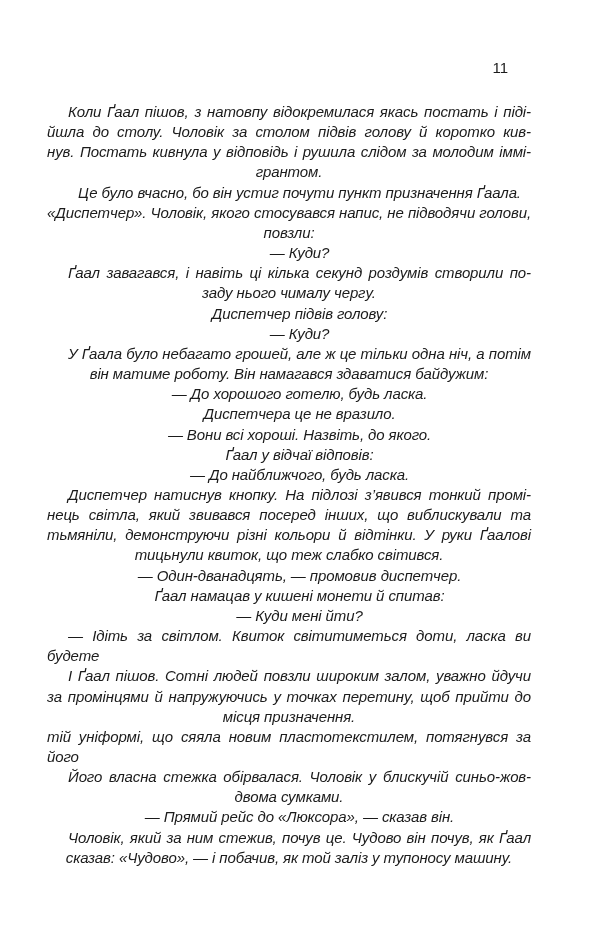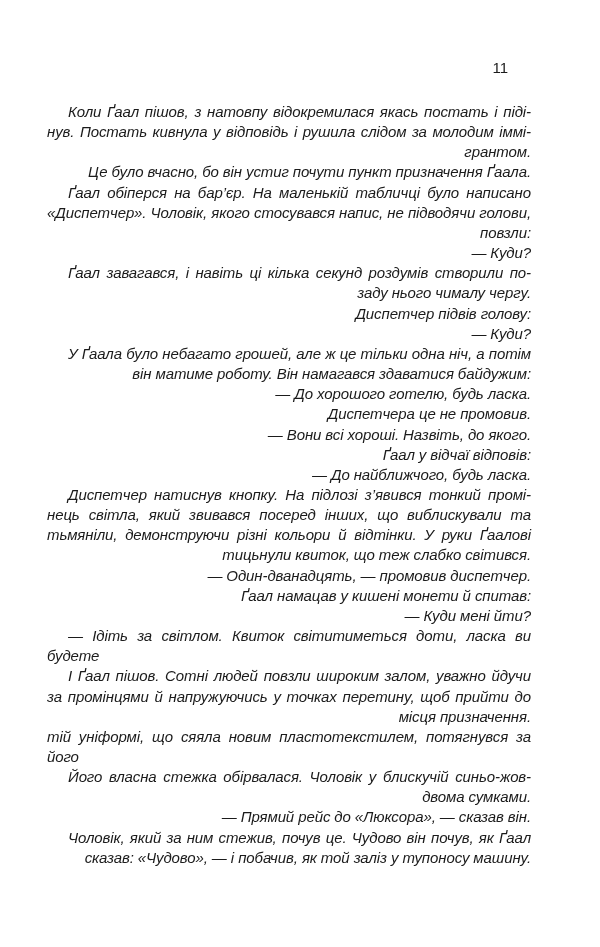--- a/index.html
+++ b/index.html
@@ -34,49 +34,49 @@
   }
   .para {
     margin: 0;
     padding: 0;
     font-style: italic;
   }
   .line {
     font-size: 15px;
     line-height: 20.16px;
     letter-spacing: -0.1px;
-    text-align: right;
+    text-align: center;
     white-space: normal;
     word-break: normal;
     hyphens: none;
   }
   .line.just {
     text-align: justify;
     text-align-last: justify;
   }
   .line.first {
     text-indent: 21px;
   }
 </style>
 </head>
 <body>
 
 <div class="page" style="--page-bg: #ffffff; --text-color: #1b1b1b;">
   <div class="folio">11</div>
   <div class="text-block">
       <div class="para">
         <div class="line first just">Коли Ґаал пішов, з натовпу відокремилася якась постать і піді-</div>
+        <div class="line just">йшла до столу. Чоловік за столом підвів голову й коротко кив-</div>
         <div class="line just">нув. Постать кивнула у відповідь і рушила слідом за молодим іммі-</div>
         <div class="line">грантом.</div>
       </div>
       <div class="para">
         <div class="line first">Це було вчасно, бо він устиг почути пункт призначення Ґаала.</div>
       </div>
       <div class="para">
-        <div class="line first just">Ґаал обіперся на бар’єр. На маленькій табличці було написано</div>
         <div class="line just">«Диспетчер». Чоловік, якого стосувався напис, не підводячи голови,</div>
         <div class="line">повзли:</div>
       </div>
       <div class="para">
         <div class="line first">— Куди?</div>
       </div>
       <div class="para">
         <div class="line first just">Ґаал завагався, і навіть ці кілька секунд роздумів створили по-</div>
         <div class="line">заду нього чималу чергу.</div>
       </div>
@@ -87,21 +87,21 @@
         <div class="line first">— Куди?</div>
       </div>
       <div class="para">
         <div class="line first just">У Ґаала було небагато грошей, але ж це тільки одна ніч, а потім</div>
         <div class="line">він матиме роботу. Він намагався здаватися байдужим:</div>
       </div>
       <div class="para">
         <div class="line first">— До хорошого готелю, будь ласка.</div>
       </div>
       <div class="para">
-        <div class="line first">Диспетчера це не промовив.</div>
+        <div class="line first">Диспетчера це не вразило.</div>
       </div>
       <div class="para">
         <div class="line first">— Вони всі хороші. Назвіть, до якого.</div>
       </div>
       <div class="para">
         <div class="line first">Ґаал у відчаї відповів:</div>
       </div>
       <div class="para">
         <div class="line first">— До найближчого, будь ласка.</div>
       </div>

